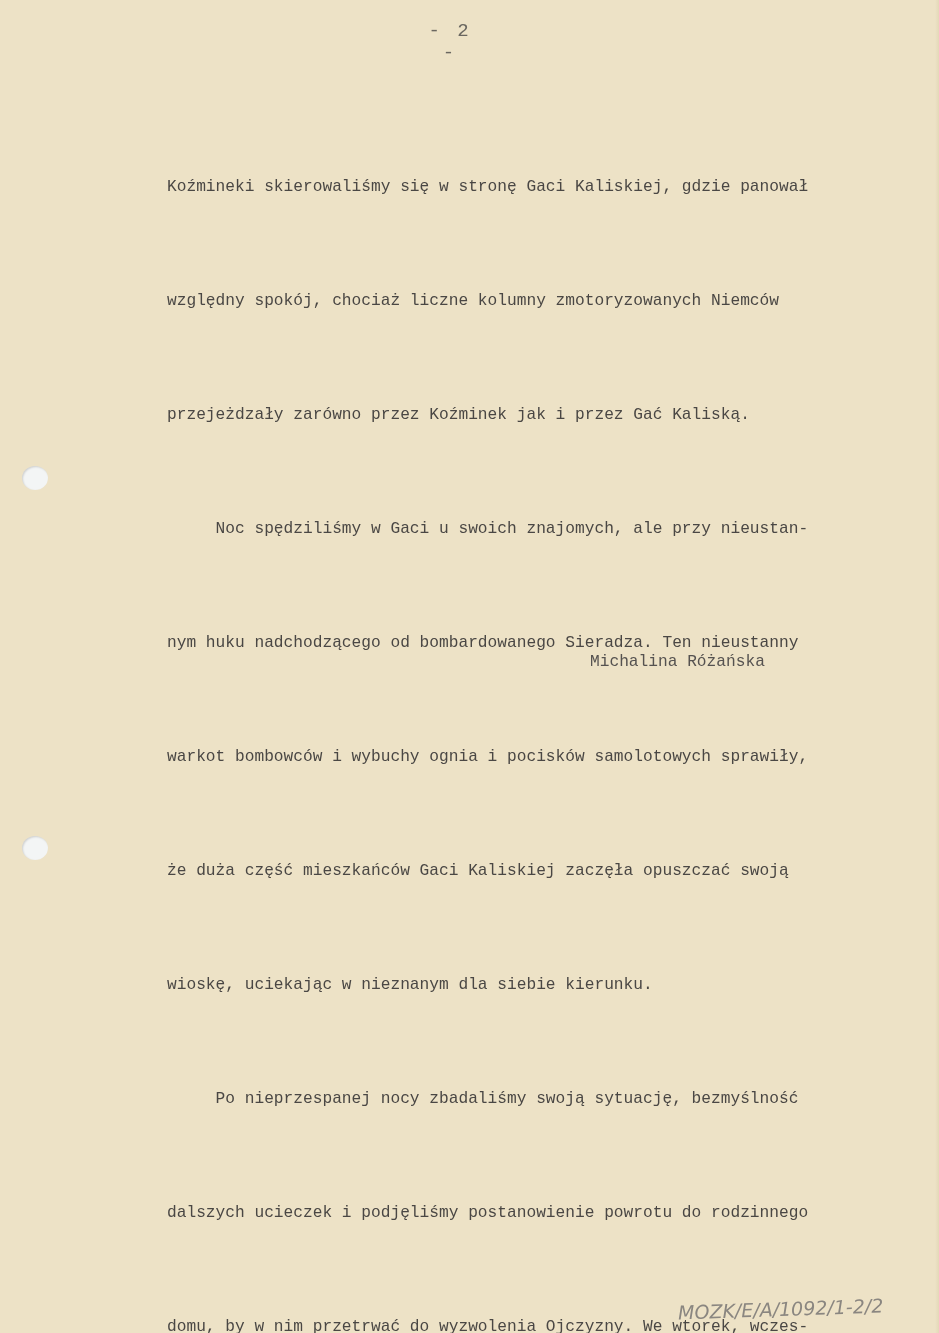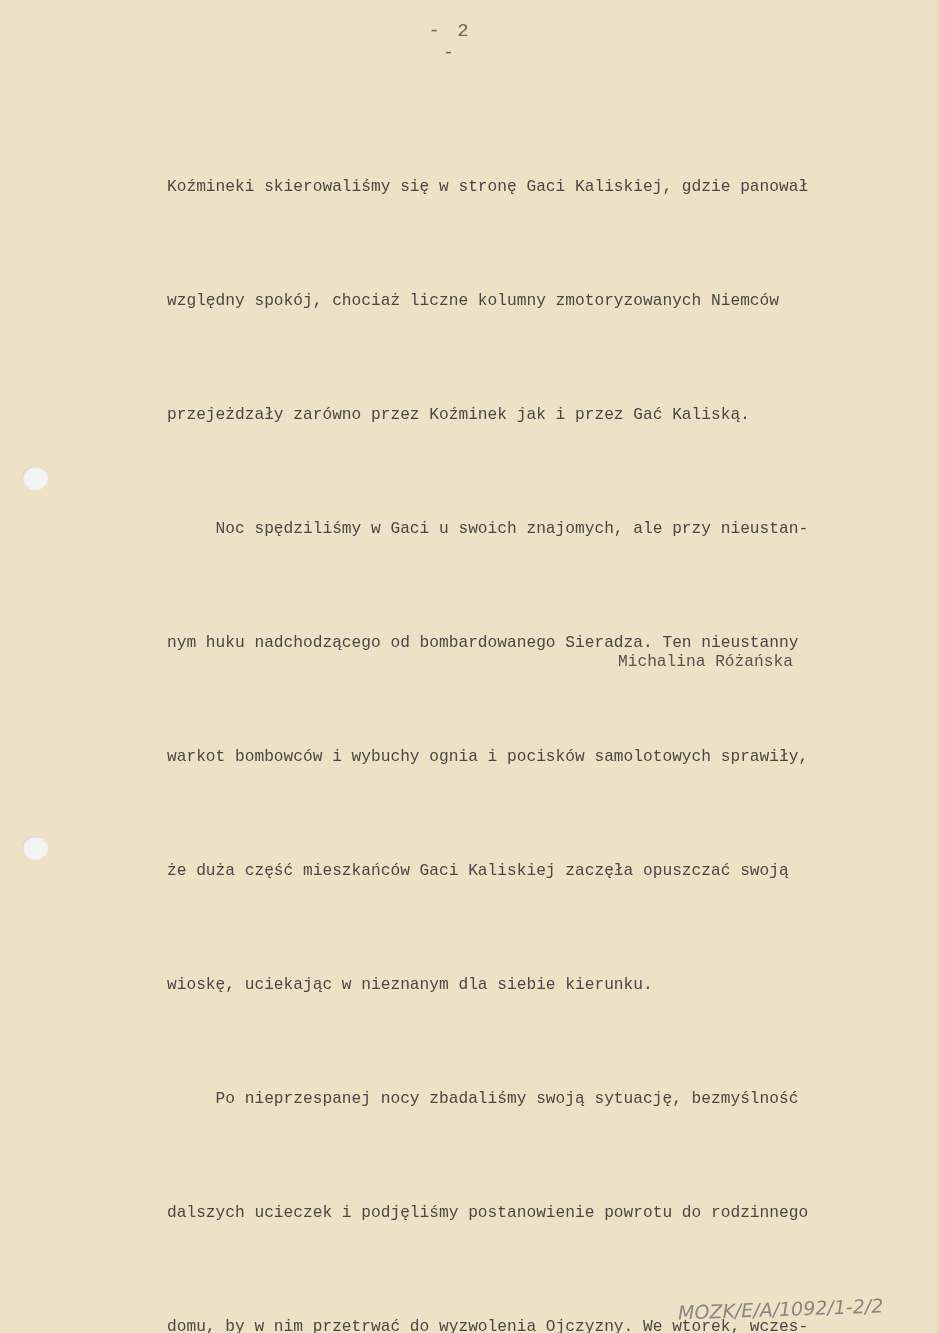--- a/index.html
+++ b/index.html
@@ -13,21 +13,21 @@
     position: absolute; top: 20px; left: 420px; width: 60px;
     font-size: 19px; color: #6a6760; letter-spacing: 3px; text-align: center;
   }
   .body-text {
     position: absolute; left: 167px; top: 92px; width: 780px;
     font-size: 16.2px; line-height: 38px; white-space: pre;
   }
   .line { display: block; height: 38px; }
   .signature {
     position: absolute; left: 590px; top: 653px;
-    font-size: 16.2px; white-space: pre; color: #555250; margin-left: 28px;
+    font-size: 16.2px; white-space: pre; color: #555250;
   }
   .archive-ref {
     position: absolute; left: 678px; top: 1298px;
     font-family: "DejaVu Sans", sans-serif; font-style: italic;
     font-size: 19px; color: #8a8680; letter-spacing: 0px; transform: rotate(-2deg);
   }
   .punch-hole {
     position: absolute; width: 26px; height: 24px; border-radius: 50%;
     background: #f3f5f5; box-shadow: inset 1px 1px 2px rgba(0,0,0,0.15);
   }

